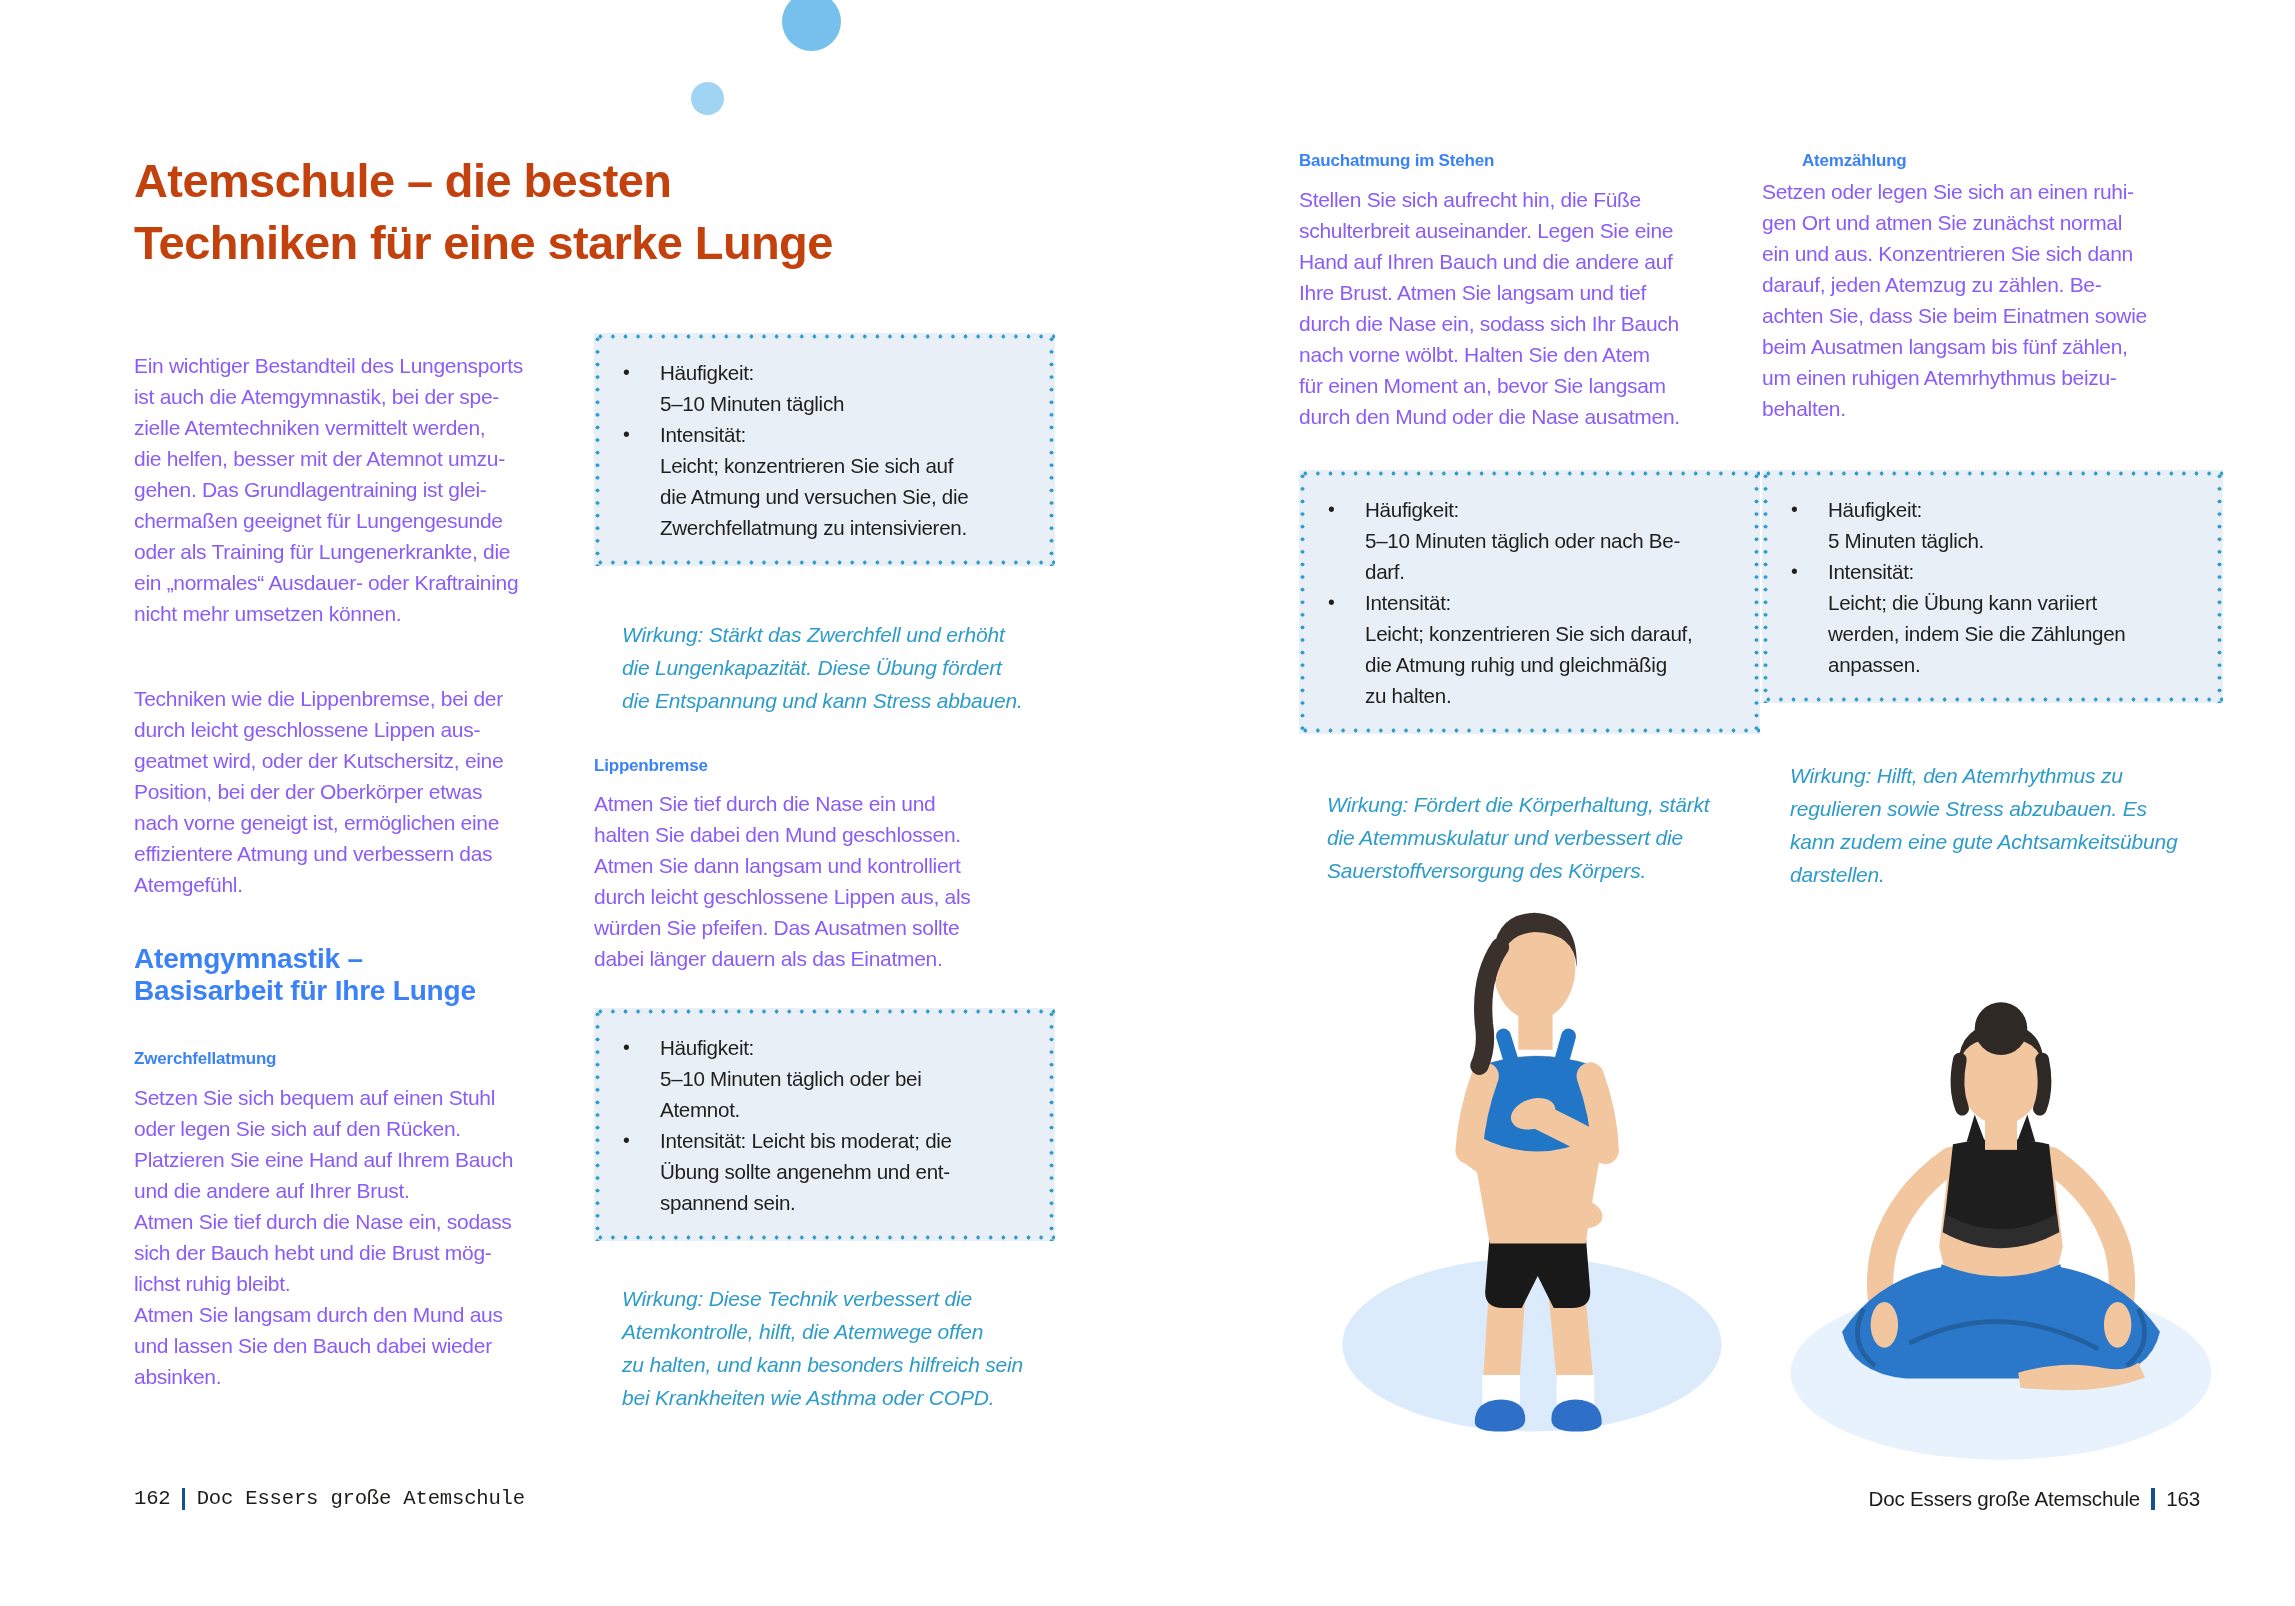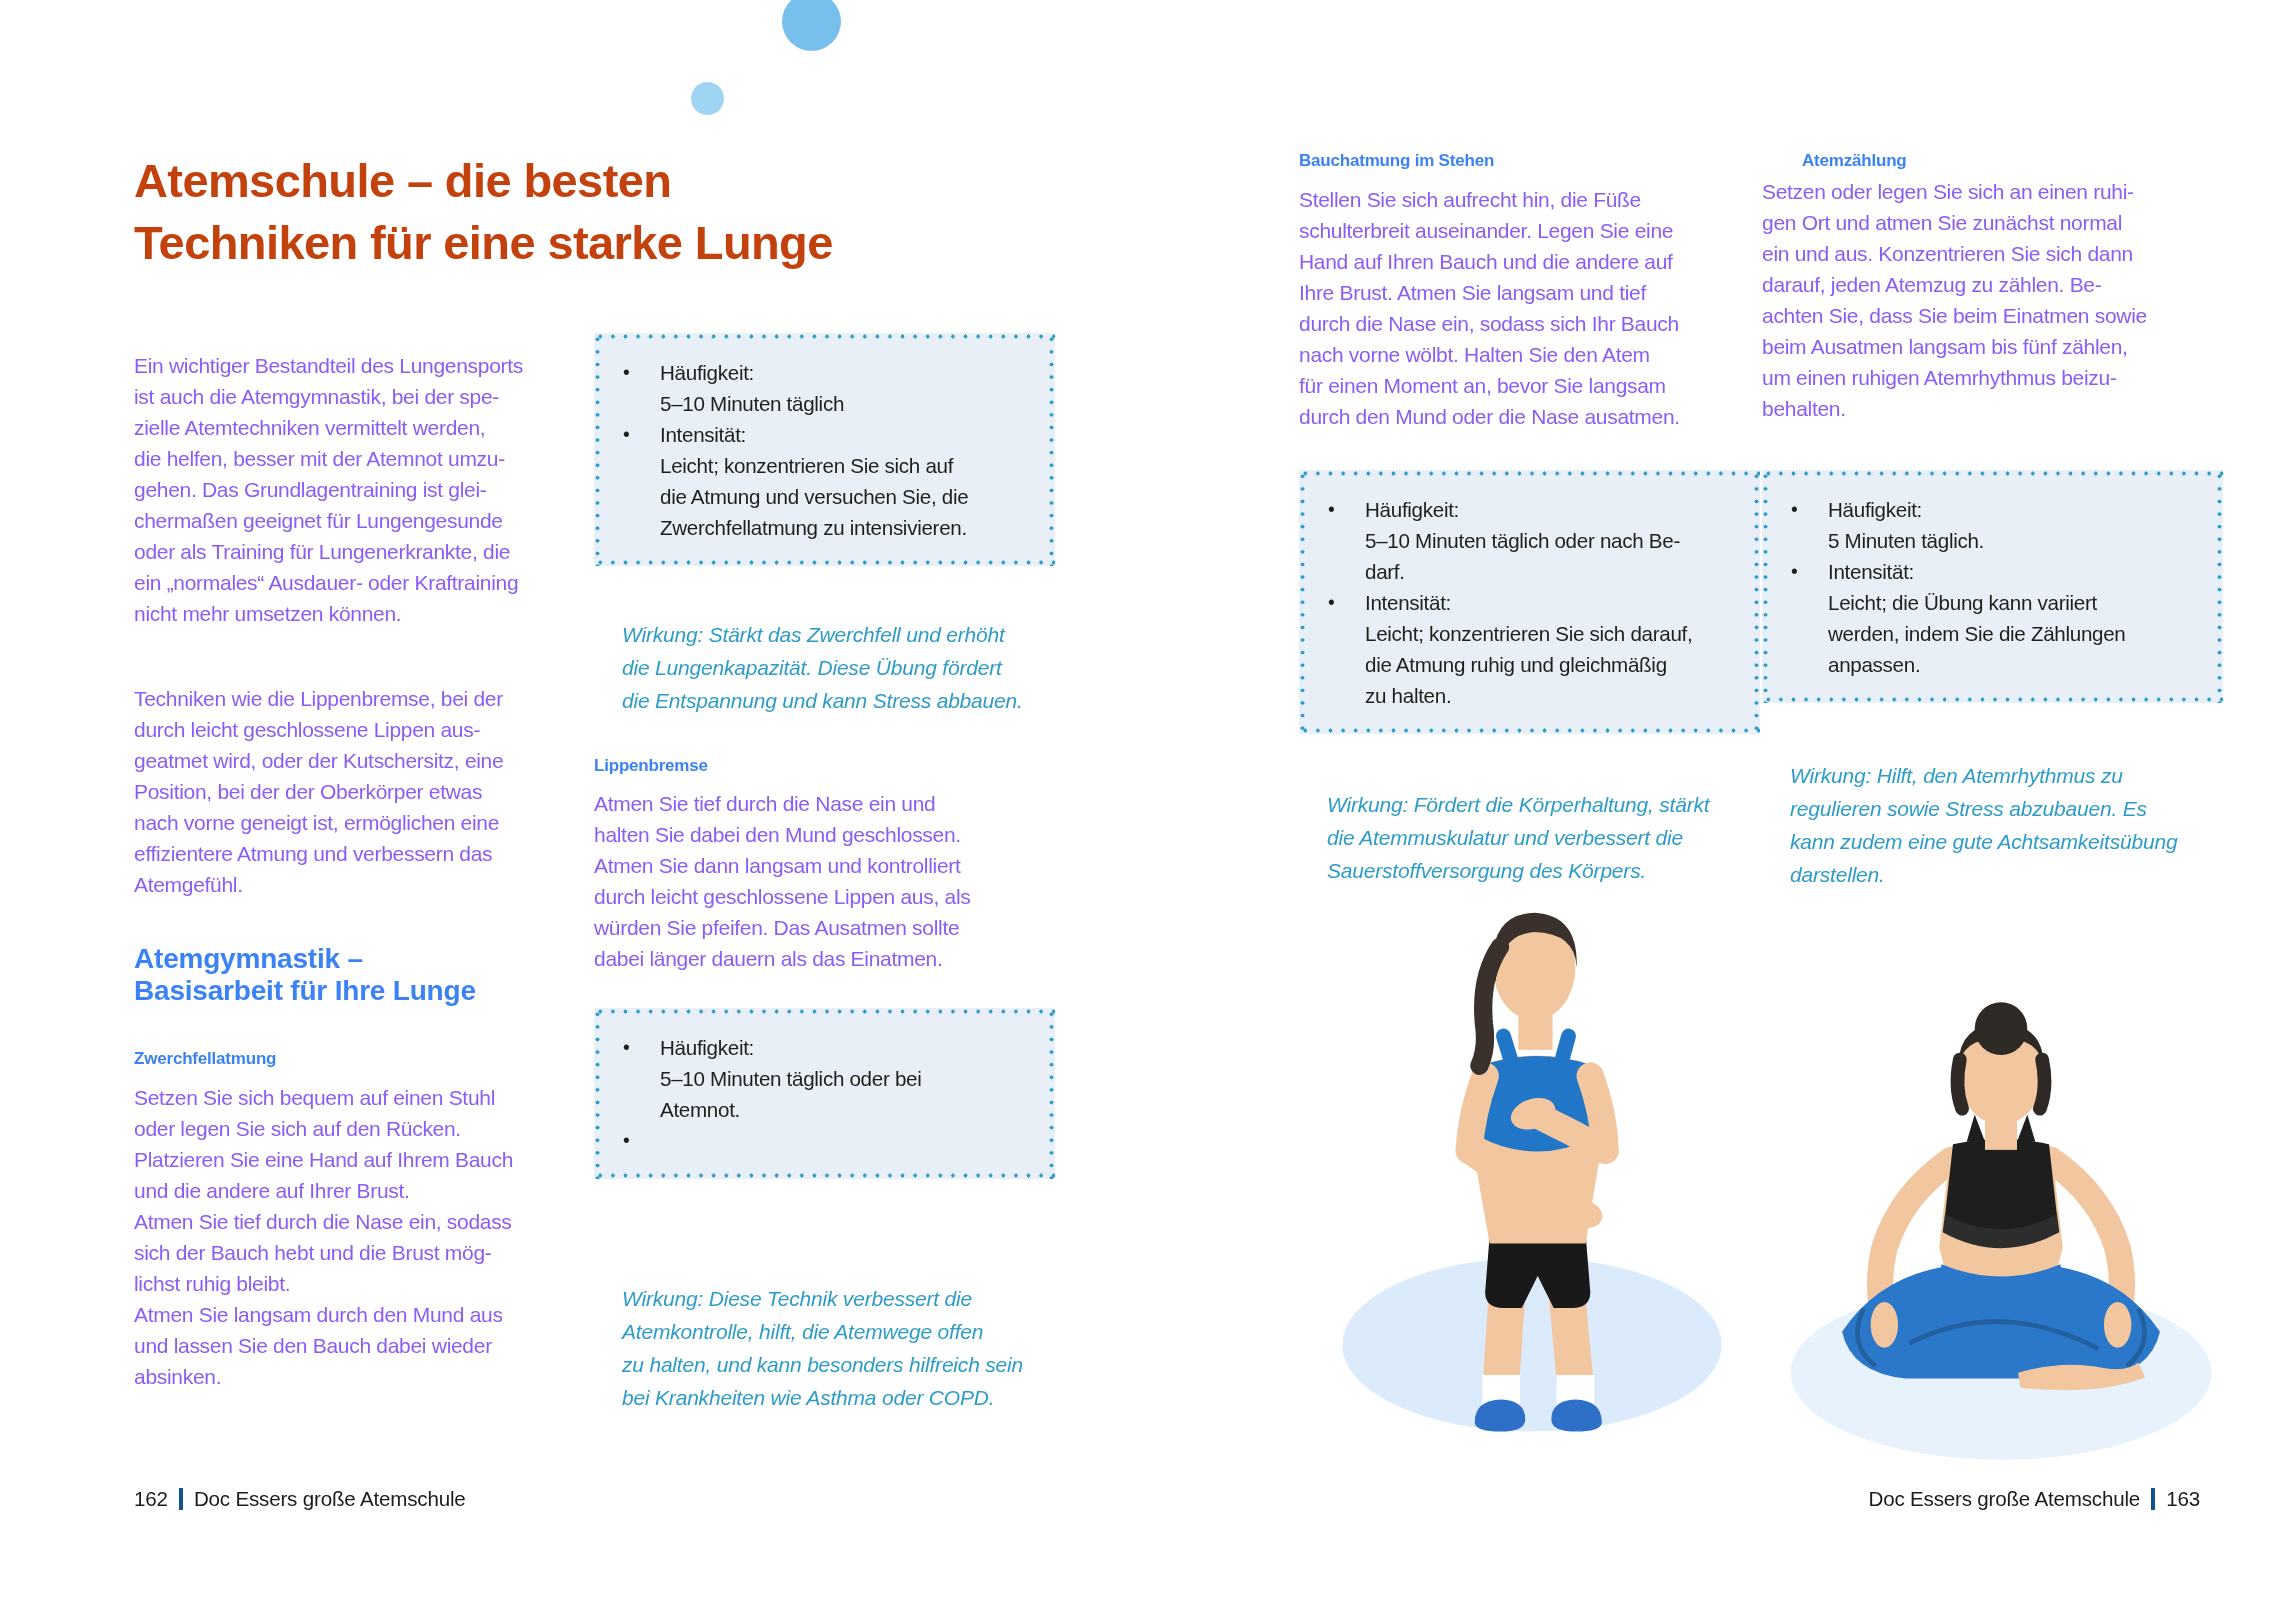--- a/index.html
+++ b/index.html
@@ -103,29 +103,32 @@
 
 <div class="abs dotted-box" style="left:594px;top:1008px;">
   <div class="bullet-item">
     <span class="bullet-marker">•</span>
     <span class="bullet-text">Häufigkeit:
 5–10 Minuten täglich oder bei
 Atemnot.</span>
   </div>
   <div class="bullet-item">
     <span class="bullet-marker">•</span>
+    <span class="bullet-text">Intensität: Leicht bis moderat; die
+Übung sollte angenehm und ent-
+spannend sein.</span>
   </div>
 </div>
 
 <div class="abs wirkung pre" style="left:594px;top:1282px;">Wirkung: Diese Technik verbessert die
 Atemkontrolle, hilft, die Atemwege offen
 zu halten, und kann besonders hilfreich sein
 bei Krankheiten wie Asthma oder COPD.</div>
 
-<div class="abs footer" style="left:134px;top:1487px;">
+<div class="abs footer" style="left:134px;top:1487px;font-family:Liberation Mono, monospace;">
   <span>162</span>
   <span class="footer-divider"></span>
   <span>Doc Essers große Atemschule</span>
 </div>
 
 <div class="abs subhead" style="left:1299px;top:151px;">Bauchatmung im Stehen</div>
 <div class="abs body-text pre" style="left:1299px;top:184px;">Stellen Sie sich aufrecht hin, die Füße
 schulterbreit auseinander. Legen Sie eine
 Hand auf Ihren Bauch und die andere auf
 Ihre Brust. Atmen Sie langsam und tief

